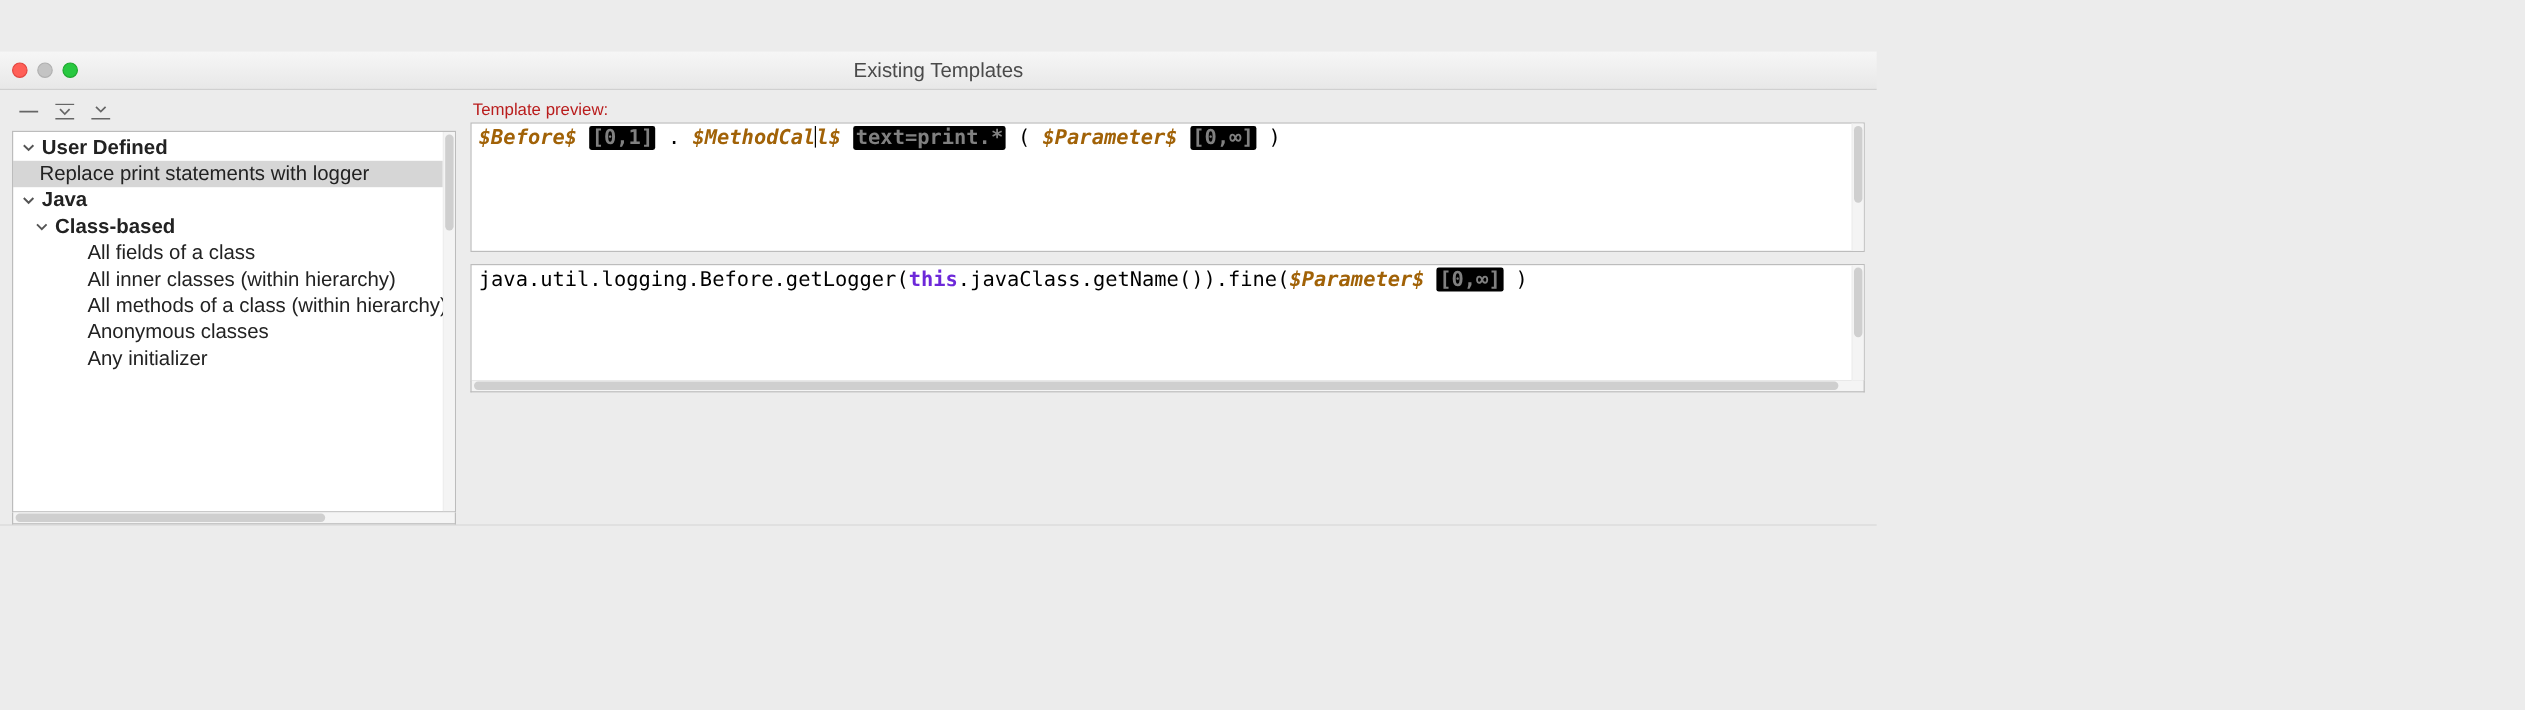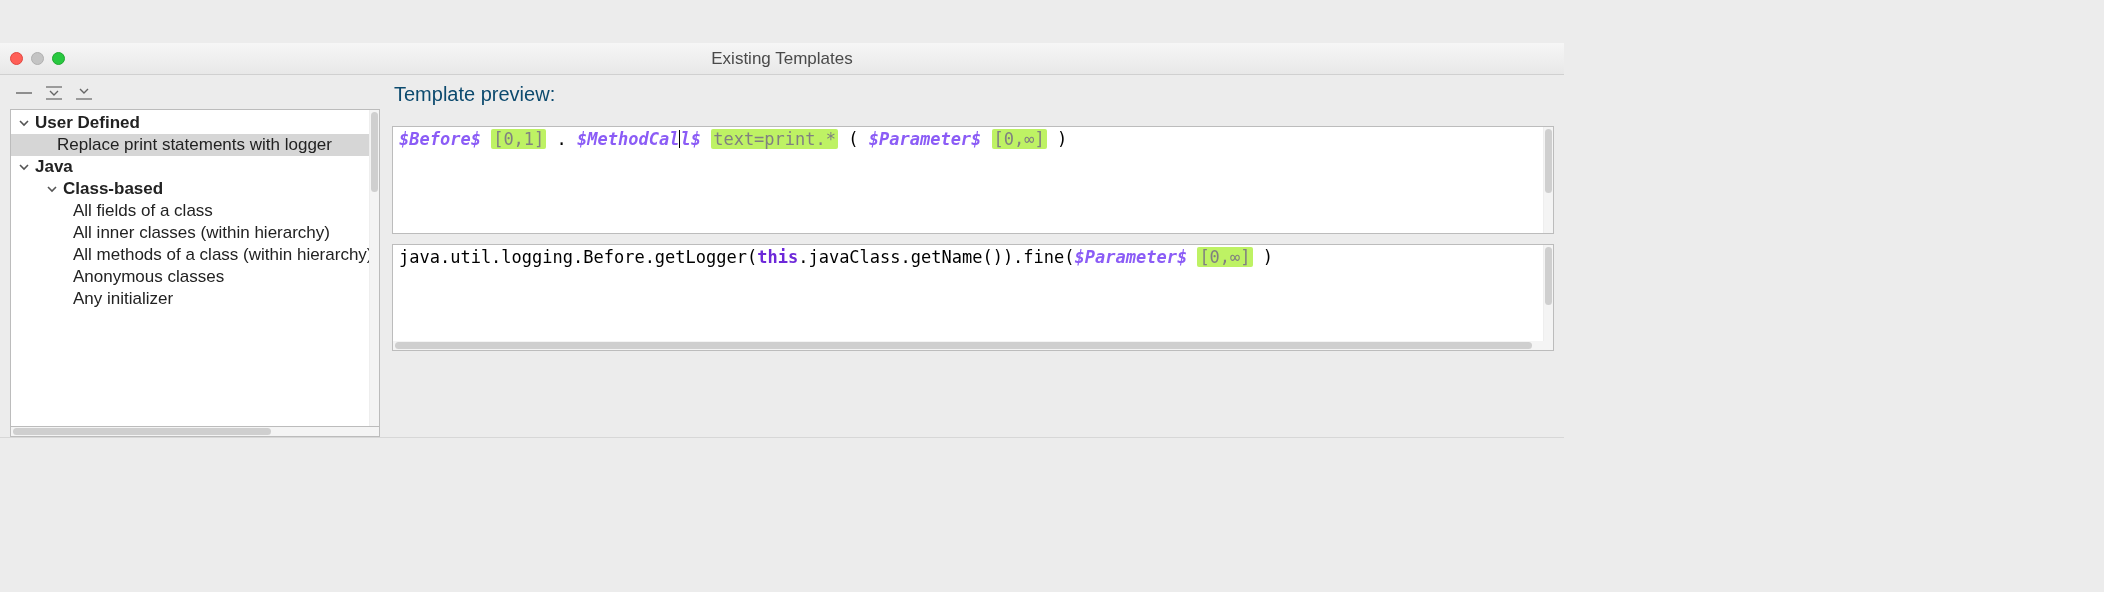--- a/index.html
+++ b/index.html
@@ -46,45 +46,45 @@
     }
     .tree { flex: 1; overflow-y: auto; padding: 2px 0; }
     .tree-row {
       display: flex; align-items: center; height: 22px;
       padding-left: 6px; font-size: 17px; color: #222;
       white-space: nowrap; cursor: default;
     }
     .tree-row.selected { background: #d6d6d6; }
     .tree-row .chev { width: 14px; height: 14px; margin-right: 4px; display: inline-flex; align-items: center; justify-content: center; }
     .tree-row.bold { font-weight: 700; }
-    .indent1 { padding-left: 34px; }
-    .indent2 { padding-left: 46px; }
+    .indent1 { padding-left: 17px; }
+    .indent2 { padding-left: 22px; }
     .indent3 { padding-left: 62px; }
     .left-sb { width: 10px; background: #f4f4f4; border-left: 1px solid #eee; position: relative; }
     .left-sb-thumb { position: absolute; left: 1px; right: 1px; top: 2px; height: 80px; background: #cfcfcf; border-radius: 4px; }
     .h-scroll { height: 10px; border: 1px solid #bcbcbc; border-top: none; background: #f4f4f4; position: relative; }
     .h-scroll-thumb { position: absolute; top: 1px; bottom: 1px; left: 2px; width: 70%; background: #cfcfcf; border-radius: 4px; }
     
     .right { flex: 1; display: flex; flex-direction: column; }
-    .preview-label { font-size: 20px; color: #0c4a6e; margin-bottom: 20px; padding-left: 2px; }
+    .preview-label { font-size: 14px; color: #b91c1c; margin-bottom: 3px; padding-left: 2px; }
     .code-box {
       border: 1px solid #bcbcbc; background: #fff; display: flex;
       font-family: 'Menlo','Consolas',monospace; font-size: 17px;
       position: relative;
     }
     .code-box.top { height: 108px; margin-bottom: 10px; }
     .code-box.bottom { height: 98px; }
     .code-inner { flex: 1; padding: 2px 6px; overflow: hidden; white-space: nowrap; }
     .right-sb { width: 10px; background: #f4f4f4; border-left: 1px solid #eee; position: relative; }
     .right-sb-thumb { position: absolute; left: 1px; right: 1px; top: 2px; height: 60%; background: #cfcfcf; border-radius: 4px; }
     .h-scroll2 { height: 10px; border: 1px solid #bcbcbc; border-top: none; background: #f4f4f4; margin-top: -1px; position: relative; }
     .h-scroll2-thumb { position: absolute; top: 1px; bottom: 1px; left: 2px; width: 98%; background: #cfcfcf; border-radius: 4px; }
     
-    .tk-var { color: #8b5cf6; font-style: italic; font-weight: 600; }
-    .tk-hint-box { background: #bef264; color: #808080; padding: 0 2px; border-radius: 2px; }
+    .tk-var { color: #a16207; font-style: italic; font-weight: 600; }
+    .tk-hint-box { background: #000000; color: #808080; padding: 0 2px; border-radius: 2px; font-weight: bold; }
     .tk-kw { color: #6d28d9; font-weight: 600; }
     .caret { display: inline-block; width: 1px; height: 18px; background: #000; vertical-align: -3px; }
     
     .footer {
       height: 50px; display: flex; justify-content: flex-end; align-items: center;
       gap: 4px; padding: 0 18px; border-top: 1px solid #d7d7d7;
     }
     .btn {
       height: 28px; min-width: 84px; padding: 0 18px; border-radius: 5px;
       font-size: 17px; border: 1px solid #c3c3c3; background: #fff; cursor: pointer;

